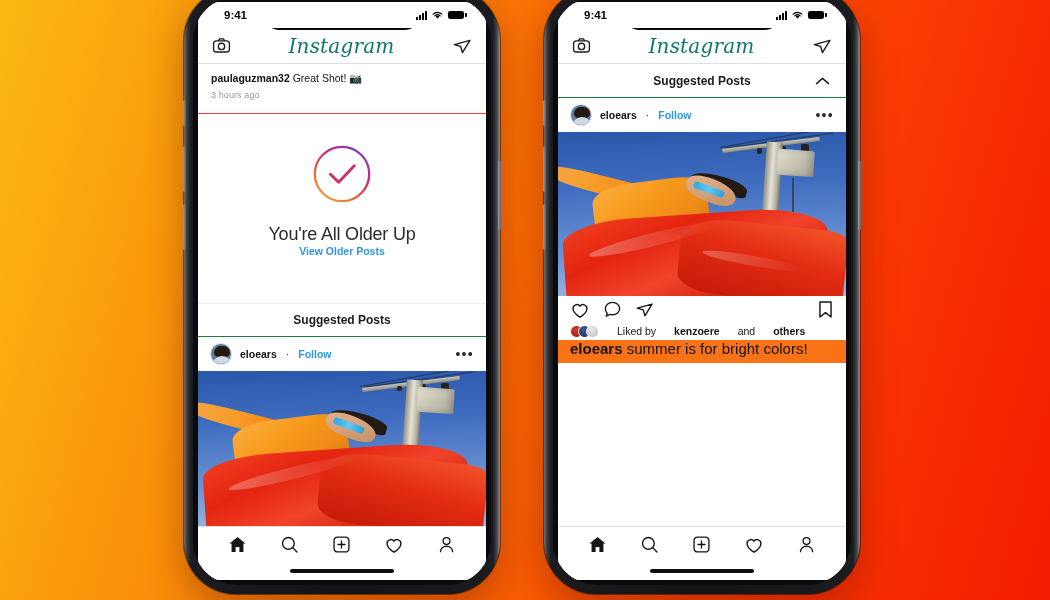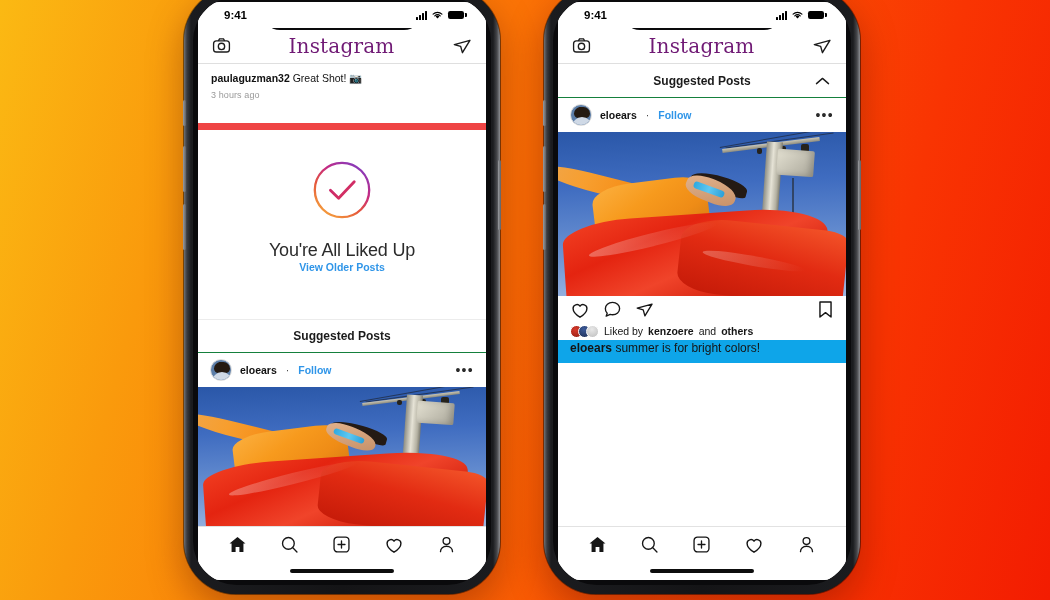--- a/index.html
+++ b/index.html
@@ -140,30 +140,31 @@
     flex: 0 0 36px;
     display: flex;
     align-items: center;
     justify-content: space-between;
     padding: 0 14px;
     background: #fff;
     border-bottom: 1px solid #dfdfdf;
   }
   .ig-logo {
     font-family: "DejaVu Serif", serif;
+    font-style: italic;
     font-size: 20px;
     letter-spacing: .2px;
-    color: #701a75;
+    color: #0f766e;
   }
 
   
   .post-tail {
-    padding: 6px 13px 19px;
+    padding: 6px 13px 9px;
     background: #fff;
-    border-bottom: 7px solid #ef4444;
+    border-bottom: 1px solid #ef4444;
   }
   .cap-line { font-size: 10.5px; color: #111; line-height: 16px; }
   .cap-line b { font-weight: bold; }
   .sub-line { font-size: 10.5px; color: #8e8e8e; line-height: 17px; }
   .time-line { font-size: 9px; color: #9a9a9a; line-height: 18px; letter-spacing:.1px; }
 
   
   .caughtup {
     background:#fff;
     padding: 26px 0 20px;
@@ -327,36 +328,36 @@
     background:#fff;
     height: 28px;
     display:flex; align-items:center;
     padding: 0 12px;
     gap: 13px;
   }
   .actions .save { margin-left:auto; }
 
   .likes {
     background:#fff;
-    display:flex; align-items:center; gap: 5px;
+    display:flex; align-items:center; gap: 18px;
     padding: 1px 12px 2px;
     font-size: 10.5px; color:#151515;
   }
   .like-faces { display:flex; }
   .face { width: 13px; height: 13px; border-radius:50%; border: 1.4px solid #fff; margin-left:-5px; }
   .face:first-child { margin-left: 0; }
   .f1 { background: radial-gradient(circle at 40% 35%, #d93a2b, #8b1c12); }
   .f2 { background: radial-gradient(circle at 45% 30%, #3b5a99, #1d2d52); }
   .f3 { background: radial-gradient(circle at 45% 30%, #e8e8e8, #bdbdbd); }
   .likes b { font-weight: bold; }
 
   .caption {
-    background:#0ea5e9;
+    background:#f97316;
     padding: 1px 12px 7px;
-    font-size: 12px; color:#151515; line-height: 15px;
+    font-size: 15px; color:#151515; line-height: 15px;
   }
   .caption b { font-weight: bold; }
 
   
   .tabbar {
     flex: 0 0 36px;
     background:#fff;
     border-top: 1px solid #e2e2e2;
     display:flex; align-items:center; justify-content: space-around;
     padding: 0 14px;
@@ -438,21 +439,21 @@
               <stop offset="100%" stop-color="#f5a03c"></stop>
             </linearGradient>
             <linearGradient id="igtick" x1="0%" y1="0%" x2="100%" y2="100%">
               <stop offset="0%" stop-color="#c9266f"></stop>
               <stop offset="100%" stop-color="#d8345c"></stop>
             </linearGradient>
           </defs>
           <circle cx="50" cy="50" r="40" fill="none" stroke="url(#igring)" stroke-width="3.4"></circle>
           <path d="M33 50.5 45 62 68 38" fill="none" stroke="url(#igtick)" stroke-width="4.2" stroke-linecap="round" stroke-linejoin="round"></path>
         </svg>
-        <div class="caughtup-title">You're All Liked Up</div>
+        <div class="caughtup-title">You're All Older Up</div>
         <div class="caughtup-link">View Older Posts</div>
       </div>
 
       <div style="flex:0 0 26px;background:#fff"></div>
 
       <div class="sugg-head plain">
         <span>Suggested Posts</span>
       </div>
 
       <div class="post-head">

